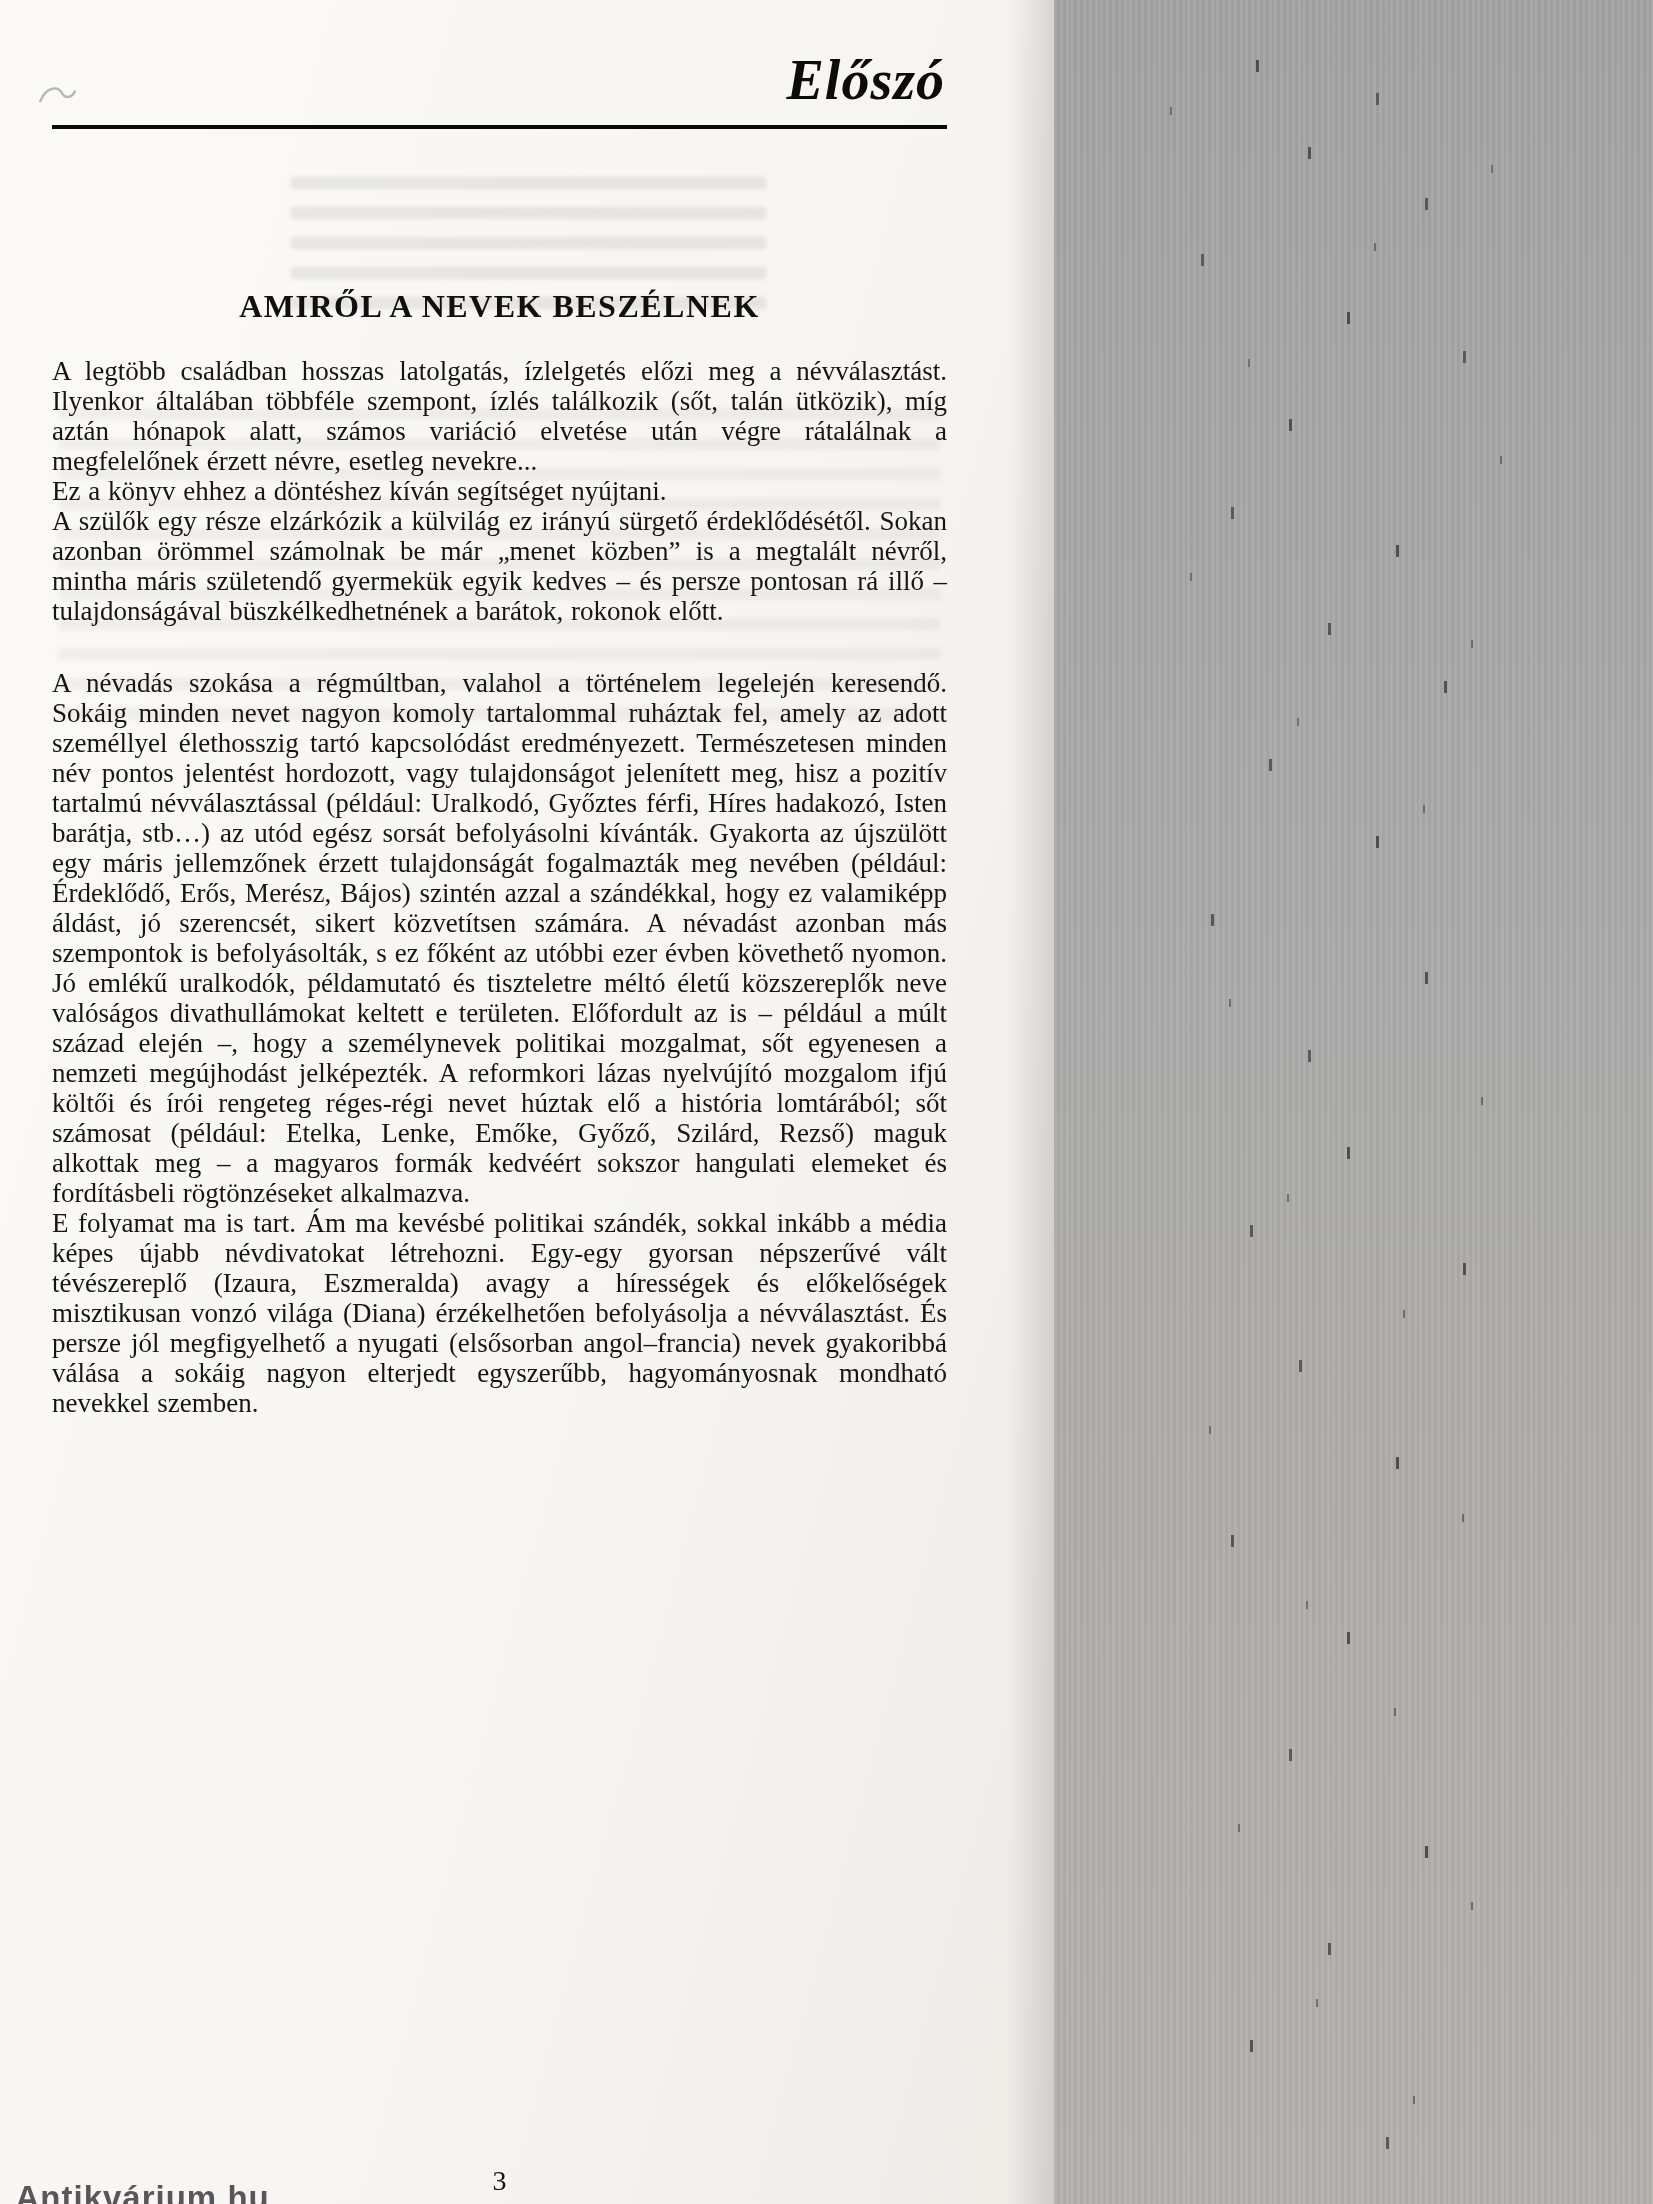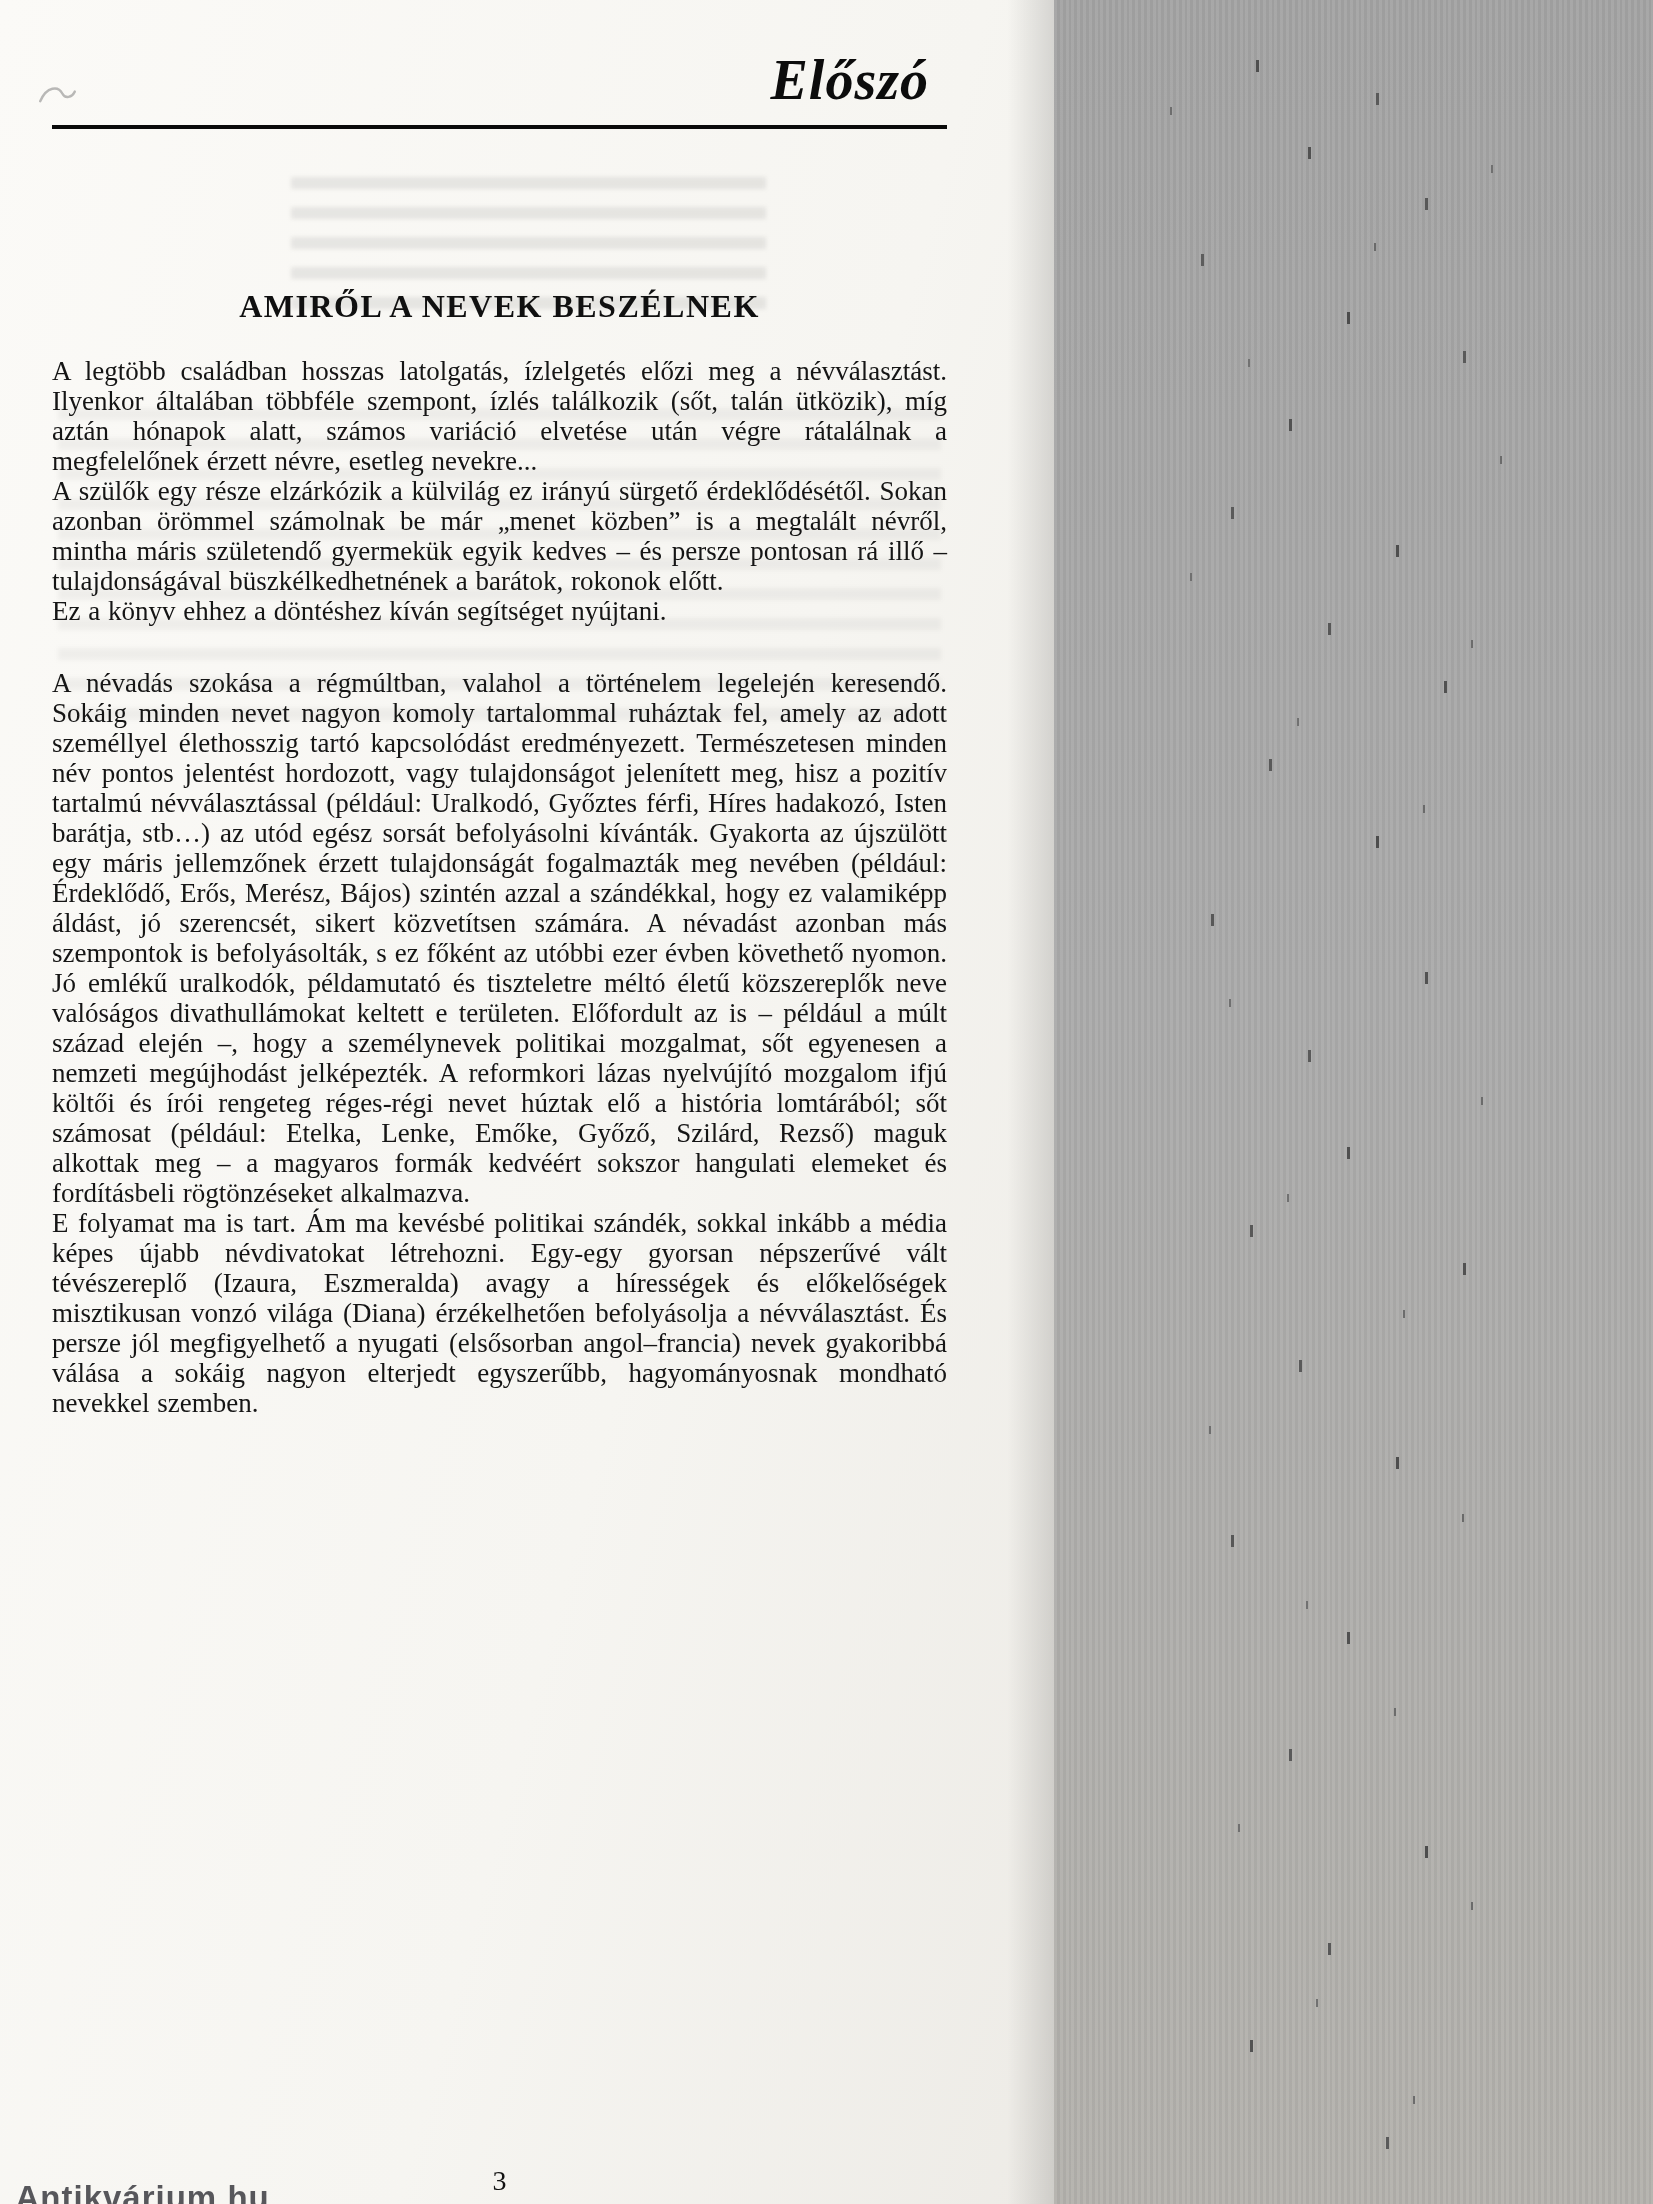--- a/index.html
+++ b/index.html
@@ -21,21 +21,21 @@
     box-shadow: 5.8px 0 15.5px rgba(0,0,0,0.35);
   }
   .page-right-shade {
     position: absolute; top: 0; right: 0;
     width: 47px; height: 100%;
     background: linear-gradient(to right, rgba(0,0,0,0), rgba(0,0,0,0.13));
   }
 
   
   .preface-title {
-    position: absolute; top: 52px; right: 125px; margin: 0;
+    position: absolute; top: 52px; right: 109px; margin: 0;
     font-family: "Liberation Serif", serif;
     font-style: italic; font-weight: bold;
     font-size: 56px; line-height: 1;
     color: #0c0c0c; letter-spacing: 1px; text-align: right;
   }
   .header-rule {
     position: absolute; top: 125px; left: 52px;
     width: 895px; height: 3.9px; background: #0a0a0a;
   }
   .pencil-mark {
@@ -144,22 +144,22 @@
 
     <div class="header-rule"></div>
 
     <div class="bleed bleed-a"></div>
     <div class="bleed bleed-b"></div>
 
     <div class="content">
       <h2 class="chapter-heading">AMIRŐL A NEVEK BESZÉLNEK</h2>
 
       <p>A legtöbb családban hosszas latolgatás, ízlelgetés előzi meg a névválasztást. Ilyenkor általában többféle szempont, ízlés találkozik (sőt, talán ütközik), míg aztán hónapok alatt, számos variáció elvetése után végre rátalálnak a megfelelőnek érzett névre, esetleg nevekre...</p>
+      <p>Ez a könyv ehhez a döntéshez kíván segítséget nyújtani.</p>
       <p>A szülők egy része elzárkózik a külvilág ez irányú sürgető érdeklődésétől. Sokan azonban örömmel számolnak be már „menet közben” is a megtalált névről, mintha máris születendő gyermekük egyik kedves – és persze pontosan rá illő – tulajdonságával büszkélkedhetnének a barátok, rokonok előtt.</p>
-      <p>Ez a könyv ehhez a döntéshez kíván segítséget nyújtani.</p>
       <p class="spaced">A névadás szokása a régmúltban, valahol a történelem legelején keresendő. Sokáig minden nevet nagyon komoly tartalommal ruháztak fel, amely az adott személlyel élethosszig tartó kapcsolódást eredményezett. Természetesen minden név pontos jelentést hordozott, vagy tulajdonságot jelenített meg, hisz a pozitív tartalmú névválasztással (például: Uralkodó, Győztes férfi, Híres hadakozó, Isten barátja, stb…) az utód egész sorsát befolyásolni kívánták. Gyakorta az újszülött egy máris jellemzőnek érzett tulajdonságát fogalmazták meg nevében (például: Érdeklődő, Erős, Merész, Bájos) szintén azzal a szándékkal, hogy ez valamiképp áldást, jó szerencsét, sikert közvetítsen számára. A névadást azonban más szempontok is befolyásolták, s ez főként az utóbbi ezer évben követhető nyomon. Jó emlékű uralkodók, példamutató és tiszteletre méltó életű közszereplők neve valóságos divathullámokat keltett e területen. Előfordult az is – például a múlt század elején –, hogy a személynevek politikai mozgalmat, sőt egyenesen a nemzeti megújhodást jelképezték. A reformkori lázas nyelvújító mozgalom ifjú költői és írói rengeteg réges-régi nevet húztak elő a história lomtárából; sőt számosat (például: Etelka, Lenke, Emőke, Győző, Szilárd, Rezső) maguk alkottak meg – a magyaros formák kedvéért sokszor hangulati elemeket és fordításbeli rögtönzéseket alkalmazva.</p>
       <p>E folyamat ma is tart. Ám ma kevésbé politikai szándék, sokkal inkább a média képes újabb névdivatokat létrehozni. Egy-egy gyorsan népszerűvé vált tévészereplő (Izaura, Eszmeralda) avagy a hírességek és előkelőségek misztikusan vonzó világa (Diana) érzékelhetően befolyásolja a névválasztást. És persze jól megfigyelhető a nyugati (elsősorban angol–francia) nevek gyakoribbá válása a sokáig nagyon elterjedt egyszerűbb, hagyományosnak mondható nevekkel szemben.</p>
     </div>
 
     <div class="page-number">3</div>
 
     <div class="watermark">Antikvárium.hu</div>
 
     <div class="page-right-shade"></div>
   </div>

